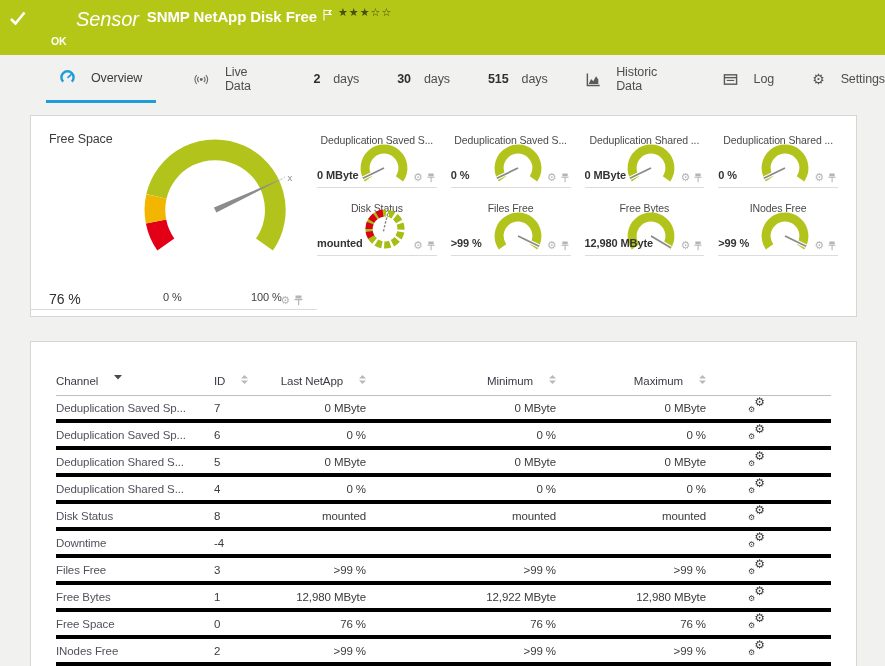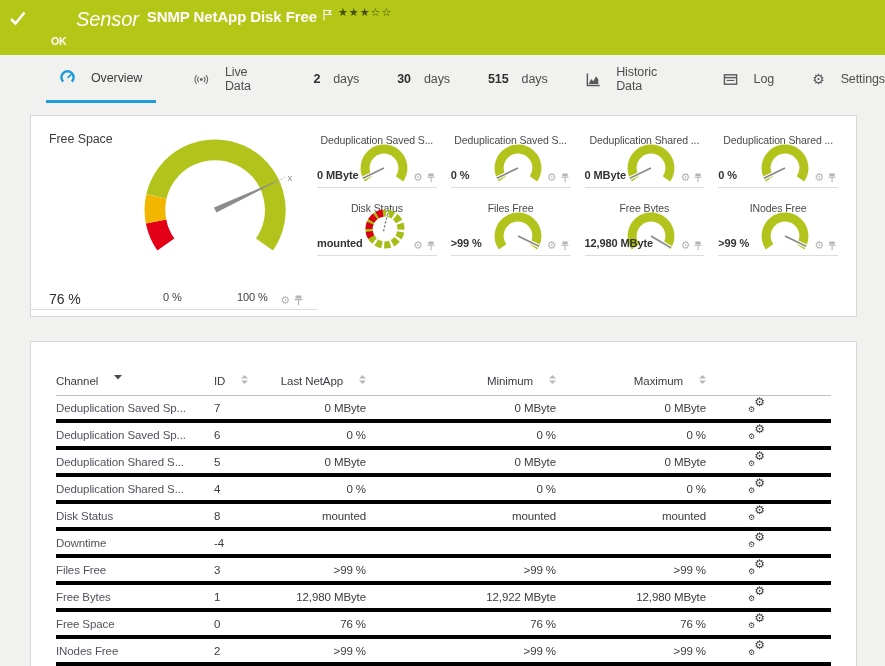--- a/index.html
+++ b/index.html
@@ -28,21 +28,21 @@
   
   .content { padding: 12px 28px 0 30px; }
   .card { background: #fff; border: 1px solid #d6d6d6; }
   .gauges-card { height: 202px; display: flex; position: relative; }
   
   .main-tile { width: 280px; position: relative; flex: 0 0 280px; }
   .main-title { font-size: 12.5px; color: #3c3c3c; padding: 16px 0 0 18px; }
   .big-gauge { position: absolute; left: 104px; top: 14px; }
   .main-value { position: absolute; left: 18px; bottom: 9px; font-size: 14px; color: #2f2f2f; }
   .scale-min { position: absolute; left: 132px; bottom: 13px; font-size: 11px; color: #3f3f3f; }
-  .scale-max { position: absolute; left: 206px; bottom: 13px; font-size: 11px; color: #3f3f3f; }
+  .scale-max { position: absolute; left: 220px; bottom: 13px; font-size: 11px; color: #3f3f3f; }
   .main-line { position: absolute; left: 0; right: -6px; bottom: 6px; border-bottom: 1px solid #dcdcdc; }
   .tile-icons { display: flex; gap: 4px; align-items: flex-end; color: #b5b5b5; }
   .main-tile > .tile-icons { position: absolute; right: 8px; bottom: 10px; }
   .gear-small { font-family: "DejaVu Sans", sans-serif; font-size: 11px; color: #b5b5b5; line-height: 1; cursor: pointer; }
   
   .tile-grid { flex: 1; display: grid; grid-template-columns: repeat(4, 1fr); grid-template-rows: 58px 58px;
                column-gap: 14px; row-gap: 10px; padding: 14px 18px 0 6px; }
   .tile { position: relative; border-bottom: 1px solid #dcdcdc; text-align: center; }
   .tile-title { font-size: 10.5px; color: #4a4a4a; white-space: nowrap; overflow: hidden; padding-top: 4px; }
   .small-gauge { position: absolute; top: 11px; right: 26px; }

